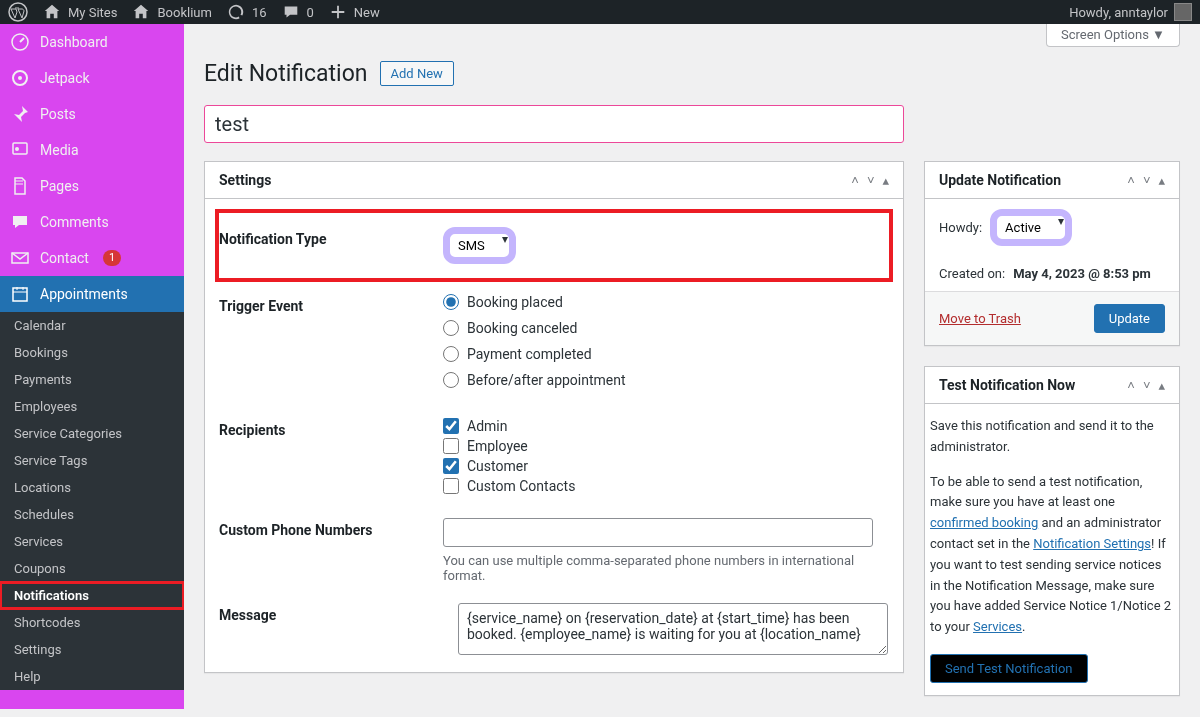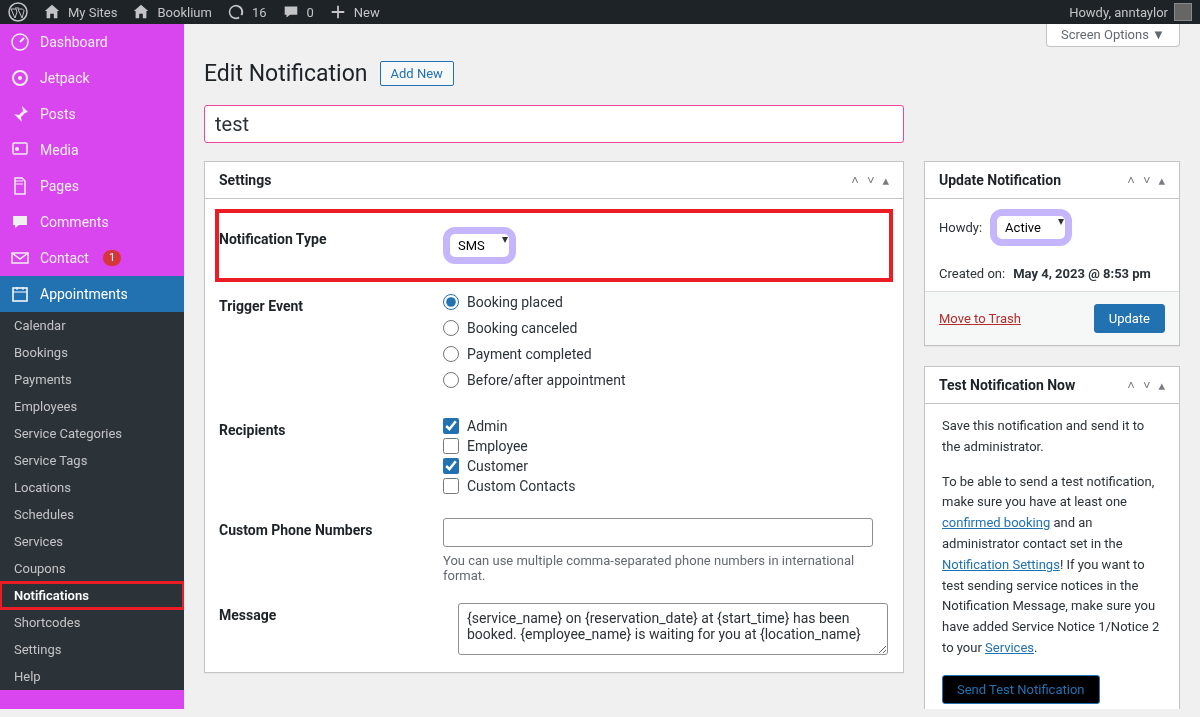--- a/index.html
+++ b/index.html
@@ -63,21 +63,21 @@
 textarea { width: 100%; max-width: 430px; border: 1px solid #8c8f94; border-radius: 3px; padding: 6px 8px; font-size: 14px; color: #2c3338; resize: vertical; height: 52px; }
 
 
 .side-row { padding: 10px 14px; font-size: 13px; color: #2c3338; display: flex; align-items: center; gap: 8px; }
 .side-actions { display: flex; justify-content: space-between; align-items: center; padding: 12px 14px; background: #f6f7f7; border-top: 1px solid #dcdcde; }
 .btn-primary { background: #2271b1; color: #fff; border: 1px solid #2271b1; border-radius: 3px; padding: 6px 14px; font-size: 13px; cursor: pointer; }
 .btn-secondary { border: 1px solid #2271b1; color: #2271b1; border-radius: 3px; padding: 6px 14px; font-size: 13px; background: #000000; cursor: pointer; }
 .link-danger { color: #b32d2e; text-decoration: underline; cursor: pointer; }
 .link { color: #2271b1; text-decoration: underline; cursor: pointer; }
 
-.test-box-text { padding: 12px 17px; font-size: 13px; line-height: 1.6; color: #2c3338; }
+.test-box-text { padding: 12px 5px; font-size: 13px; line-height: 1.6; color: #2c3338; }
 </style>
 </head>
 <body>
 
 <div class="admin-bar">
   <div class="admin-bar-left">
     <div class="ab-item">
         <span class="ab-icon">
       <svg width="20" height="20" viewBox="0 0 20 20" fill="#c3c4c7">
             <circle cx="10" cy="10" r="9" fill="none" stroke="#c3c4c7" stroke-width="1.5"></circle>

